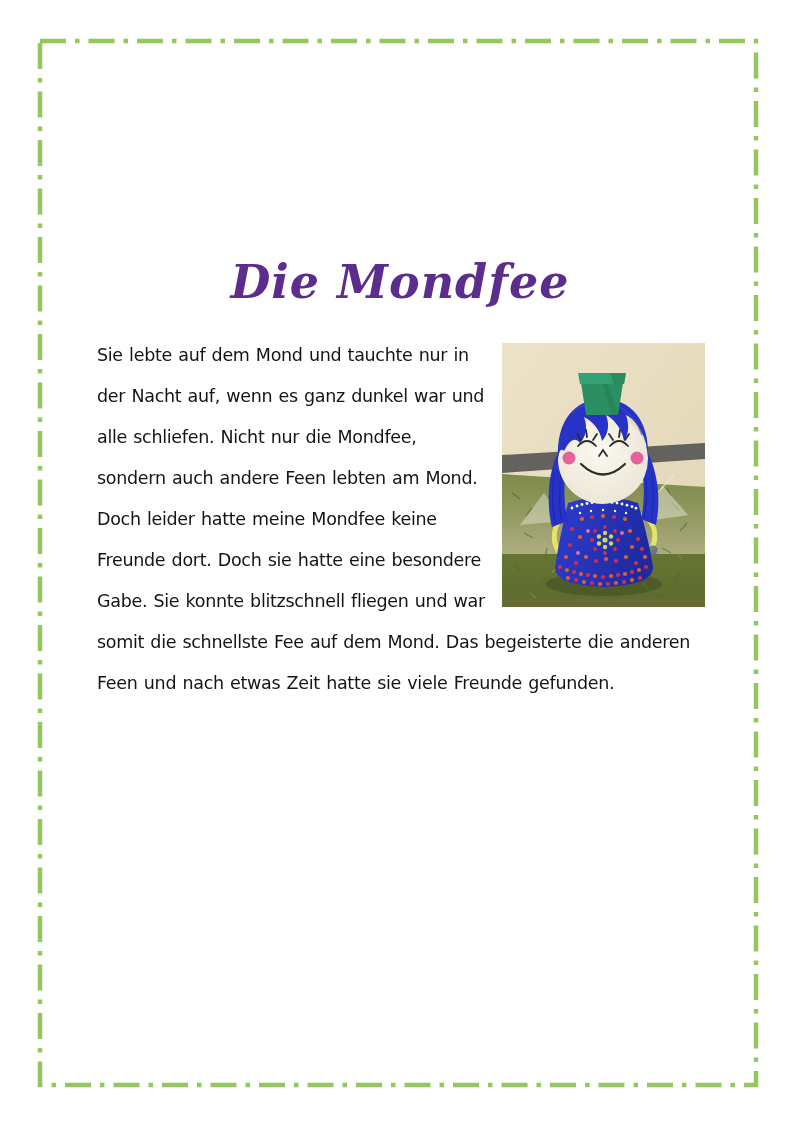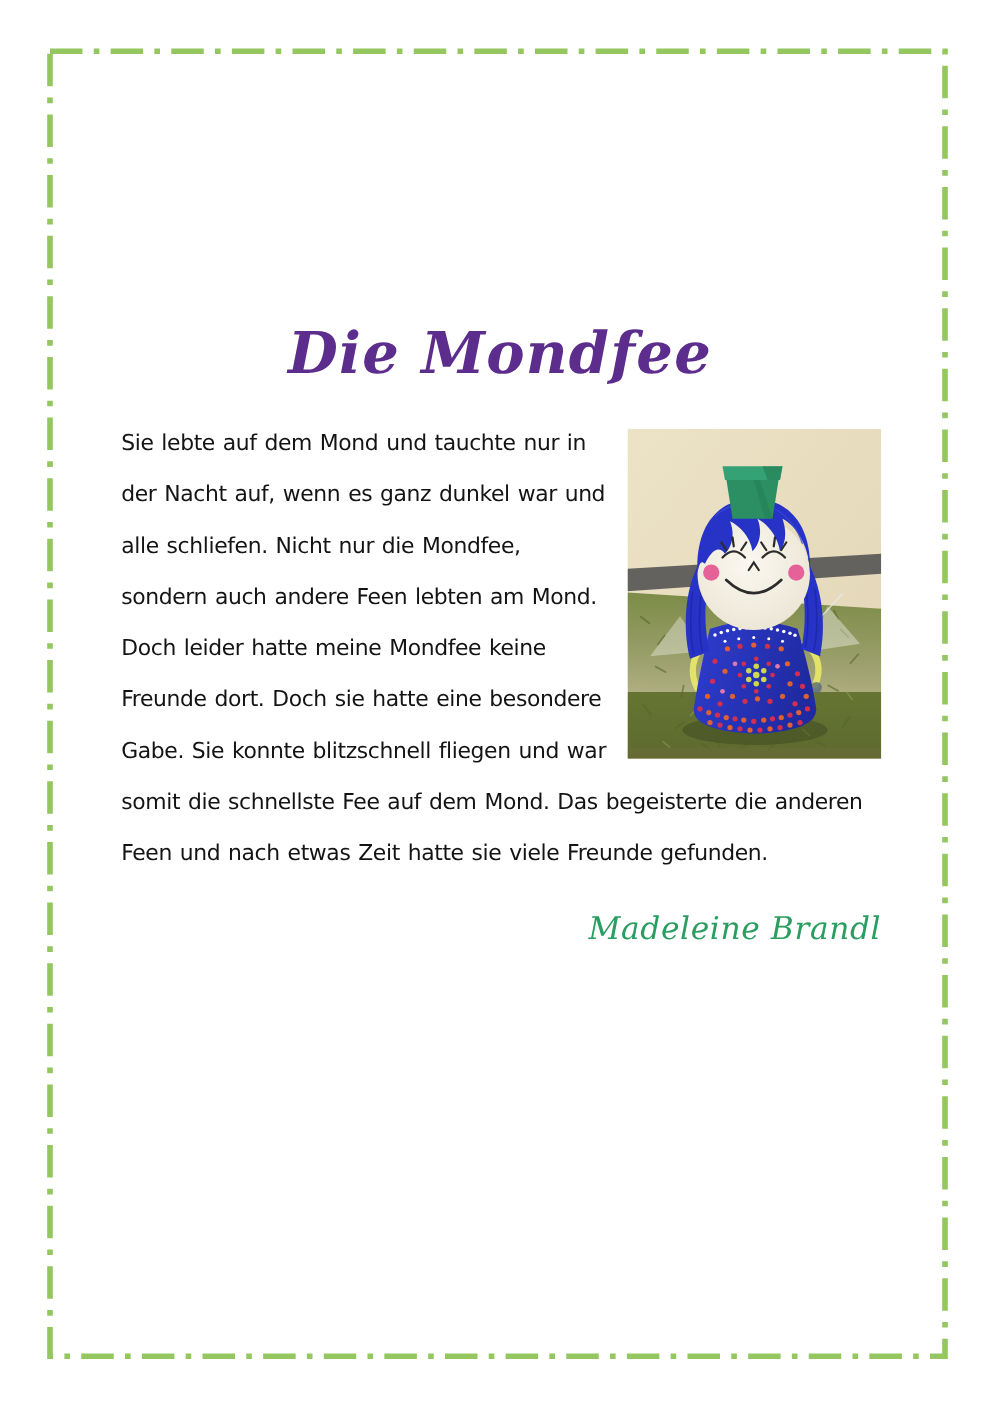--- a/index.html
+++ b/index.html
@@ -279,16 +279,15 @@
           <path d="M97,113 L101,107 L105,113"></path>
           <path d="M79,121 Q101,142 123,121" stroke-width="2.2"></path>
         </g>
         <circle cx="67" cy="115" r="6.5" fill="#e24e8e" opacity="0.88"></circle>
         <circle cx="135" cy="115" r="6.5" fill="#e24e8e" opacity="0.88"></circle>
       </svg>
     </figure>
 
     <p>Sie lebte auf dem Mond und tauchte nur in der Nacht auf, wenn es ganz dunkel war und alle schliefen. Nicht nur die Mondfee, sondern auch andere Feen lebten am Mond. Doch leider hatte meine Mondfee keine Freunde dort. Doch sie hatte eine besondere Gabe. Sie konnte blitzschnell fliegen und war somit die schnellste Fee auf dem Mond. Das begeisterte die anderen Feen und nach etwas Zeit hatte sie viele Freunde gefunden.</p>
 
-    <div class="signature">Madeleine Brandl</div>
   </div>
 
 </div>
 
 </body></html>

